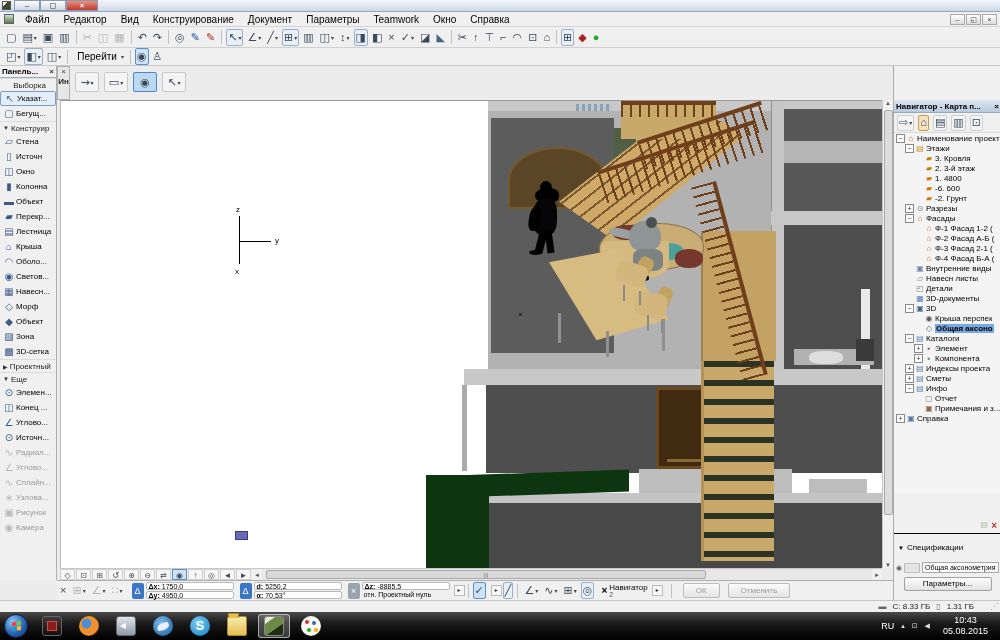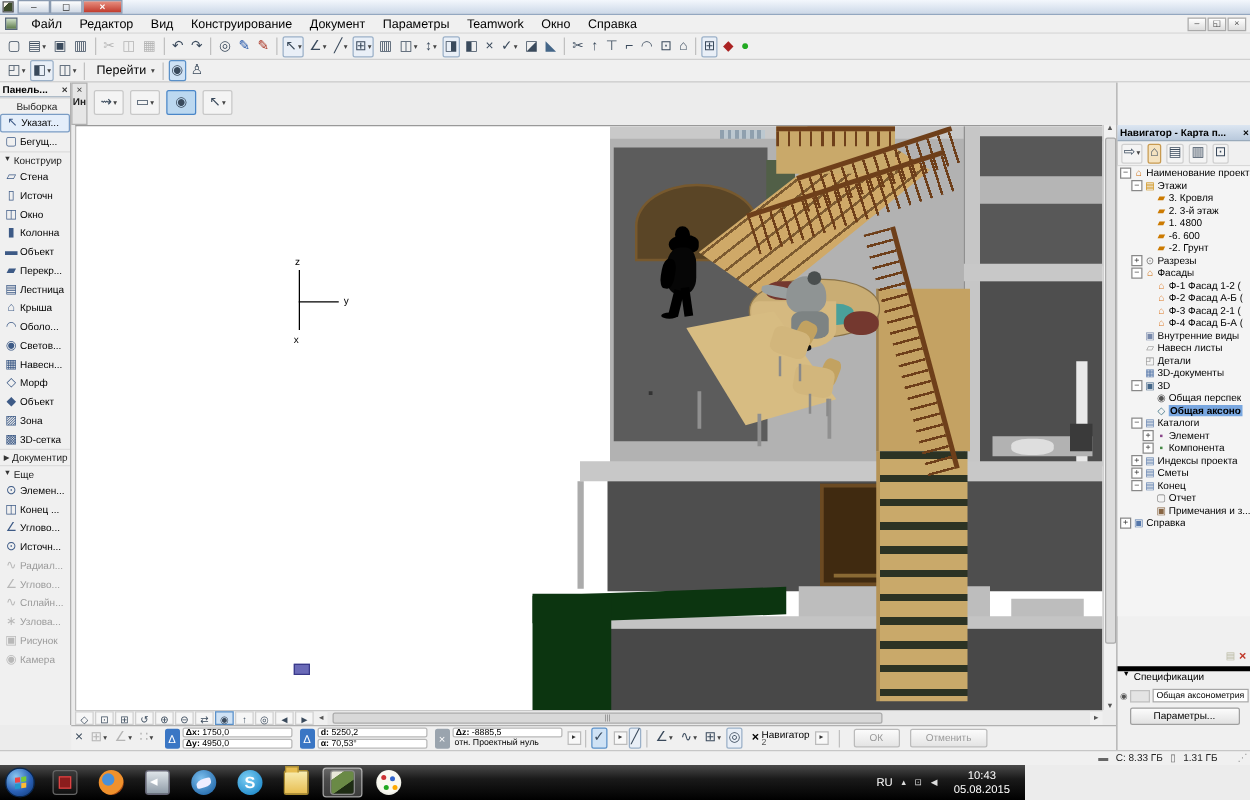--- a/index.html
+++ b/index.html
@@ -100,35 +100,35 @@
 .navtree{position:absolute;left:0;top:67px;width:107px;height:360px;overflow:hidden;background:#f4f4f4;font-size:8px}
 .trow{height:10px;display:flex;align-items:center;white-space:nowrap}
 .exp{width:9px;height:9px;border:1px solid #888;background:#fff;font-size:7px;line-height:7px;text-align:center;margin-right:1px;flex:0 0 9px;color:#333}
 .expspace{width:10px;flex:0 0 10px}
 .tico{width:10px;text-align:center;font-size:8px;flex:0 0 10px;margin-right:1px}
 .tlbl{overflow:hidden}
 .tlbl.selected{background:#79a7e0;font-weight:bold;padding:0 1px}
 
 .spec{position:absolute;left:0;top:452px;width:107px}
 .spec-icons{display:flex;justify-content:flex-end;gap:3px;padding:2px 4px}
-.spec-title{height:17px;border-top:4px solid #000000;display:flex;align-items:flex-start;font-size:8px;padding-left:4px}
+.spec-title{height:28px;border-top:1px solid #000000;display:flex;align-items:center;font-size:8px;padding-left:4px}
 .spec-title .tri{font-size:6px;margin-right:3px}
 .spec-row{display:flex;align-items:center;gap:2px;padding:1px 2px}
 .eyeico{font-size:7px;color:#555}
 .spec-slot{width:16px;height:10px;background:#e4e4e4;border:1px solid #c0c0c0}
 .spec-field{flex:1;height:11px;background:#fff;border:1px solid #a8a8a8;font-size:7px;line-height:10px;padding:0 2px;white-space:nowrap;overflow:hidden}
 .spec-btn{display:block;margin:3px auto 0;width:88px;height:14px;border:1px solid #a0a0a0;border-radius:2px;
   background:linear-gradient(#fcfcfc,#e2e2e2);font-size:8px;line-height:12px;text-align:center}
 
 .statusstrip{left:0;top:600px;width:1000px;height:12px;background:#f0f0f0;border-top:1px solid #c6c6c6;
   display:flex;align-items:center;justify-content:flex-end;font-size:8px;color:#222;gap:6px;padding-right:26px}
 .ss-ico{font-size:8px;color:#666}
 .grip{position:absolute;right:2px;top:1px;font-size:8px;color:#999}
 
-.taskbar{left:0;top:612px;width:820px;height:28px;background:linear-gradient(#4a4a4a,#1a1a1a 40%,#000);
+.taskbar{left:0;top:612px;width:1000px;height:28px;background:linear-gradient(#4a4a4a,#1a1a1a 40%,#000);
   display:flex;align-items:center}
 .orb{width:24px;height:24px;margin:0 8px 0 4px;border-radius:50%;position:relative;
   background:radial-gradient(circle at 35% 30%,#8cc8f0,#2b62b8 55%,#0e3570);border:1px solid #09264e}
 .orb i{position:absolute;left:7px;top:7px;width:4px;height:4px;background:#e44;
   box-shadow:5px 0 0 #7c3,0 5px 0 #29c,5px 5px 0 #fb3;transform:skewY(-8deg)}
 .tb-app{width:32px;height:24px;margin-right:5px;border-radius:3px;display:flex;align-items:center;justify-content:center}
 .tb-app.active{background:rgba(255,255,255,.22);border:1px solid rgba(255,255,255,.55)}
 .ic{width:20px;height:20px;position:relative;border-radius:3px}
 .ic-floppy{background:linear-gradient(#3a3a3a,#101010);border:1px solid #666}
 .ic-floppy::after{content:"";position:absolute;inset:4px;background:#8b1d1d;border:1px solid #d44}
@@ -408,21 +408,21 @@
         <div class="tb-it">
           <span class="ti">▨</span>
           <span>Зона</span>
         </div>
         <div class="tb-it">
           <span class="ti">▩</span>
           <span>3D-сетка</span>
         </div>
         <div class="tb-sec">
           <span class="tri">▶</span>
-          <span>Документир</span>
+          <span>Проектный</span>
         </div>
         <div class="tb-sec">
           <span class="tri">▼</span>
           <span>Еще</span>
         </div>
         <div class="tb-it">
           <span class="ti">⊙</span>
           <span>Элемен...</span>
         </div>
         <div class="tb-it">
@@ -798,21 +798,21 @@
           <span class="tlbl">3D-документы</span>
         </div>
         <div class="trow" style="padding-left: 11px;">
           <span class="exp">−</span>
           <span class="tico" style="color: rgb(68, 102, 136);">▣</span>
           <span class="tlbl">3D</span>
         </div>
         <div class="trow" style="padding-left: 20px;">
           <span class="expspace"></span>
           <span class="tico" style="color: rgb(85, 85, 85);">◉</span>
-          <span class="tlbl">Общая перспек</span>
+          <span class="tlbl">Крыша перспек</span>
         </div>
         <div class="trow" style="padding-left: 20px;">
           <span class="expspace"></span>
           <span class="tico" style="color: rgb(68, 119, 136);">◇</span>
           <span class="tlbl selected">Общая аксоно</span>
         </div>
         <div class="trow" style="padding-left: 11px;">
           <span class="exp">−</span>
           <span class="tico" style="color: rgb(85, 119, 170);">▤</span>
           <span class="tlbl">Каталоги</span>
@@ -833,21 +833,21 @@
           <span class="tlbl">Индексы проекта</span>
         </div>
         <div class="trow" style="padding-left: 11px;">
           <span class="exp">+</span>
           <span class="tico" style="color: rgb(85, 119, 170);">▤</span>
           <span class="tlbl">Сметы</span>
         </div>
         <div class="trow" style="padding-left: 11px;">
           <span class="exp">−</span>
           <span class="tico" style="color: rgb(85, 119, 170);">▤</span>
-          <span class="tlbl">Конец</span>
+          <span class="tlbl">Инфо</span>
         </div>
         <div class="trow" style="padding-left: 20px;">
           <span class="expspace"></span>
           <span class="tico" style="color: rgb(119, 119, 119);">▢</span>
           <span class="tlbl">Отчет</span>
         </div>
         <div class="trow" style="padding-left: 20px;">
           <span class="expspace"></span>
           <span class="tico" style="color: rgb(136, 102, 68);">▣</span>
           <span class="tlbl">Примечания и з...</span>

